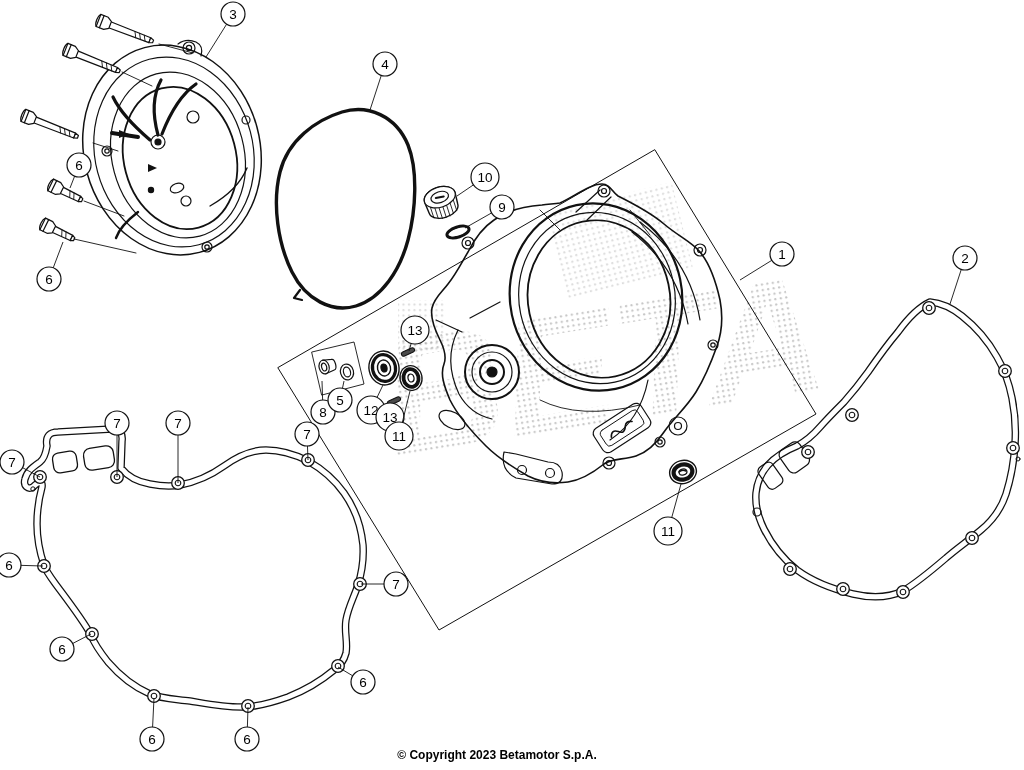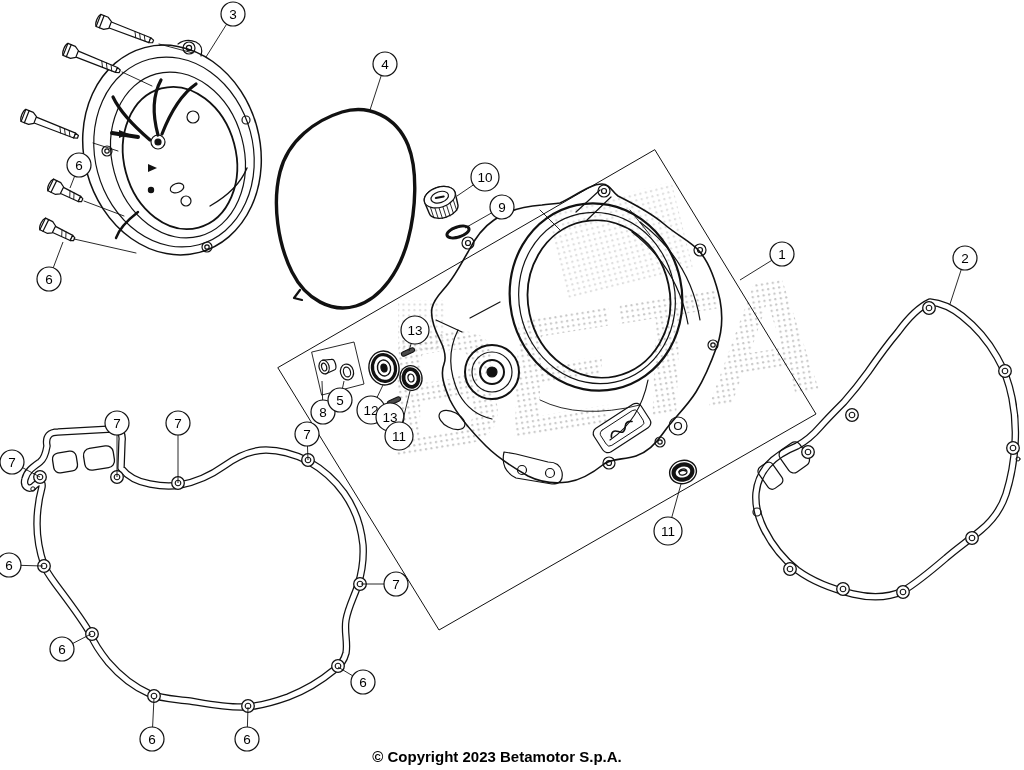--- a/index.html
+++ b/index.html
@@ -2,21 +2,21 @@
 <html><head>
 <meta charset="utf-8">
 <style>
   html,body{margin:0;padding:0;background:#fff;}
   .stage{position:relative;width:1024px;height:770px;background:#fff;overflow:hidden;
          font-family:"Liberation Sans",sans-serif;}
   .stage svg{position:absolute;left:0;top:0;}
   svg text{font-family:"Liberation Sans",sans-serif;}
   .art path,.art ellipse,.art circle,.art line,.art polygon,.art rect{vector-effect:none;}
   .copyright{position:absolute;top:748px;left:497px;transform:translateX(-50%);
-             font-size:15px;font-weight:700;color:#000;white-space:nowrap;}
+             font-size:12px;font-weight:700;color:#000;white-space:nowrap;}
 </style>
 </head>
 <body>
 
 <div class="stage">
 <svg width="1024" height="770" viewBox="0 0 1024 770">
   <defs>
     <pattern id="dotpat" width="5.5" height="5.5" patternUnits="userSpaceOnUse">
       <circle cx="2" cy="2" r="1.1" fill="#8d8d8d"></circle>
     </pattern>

